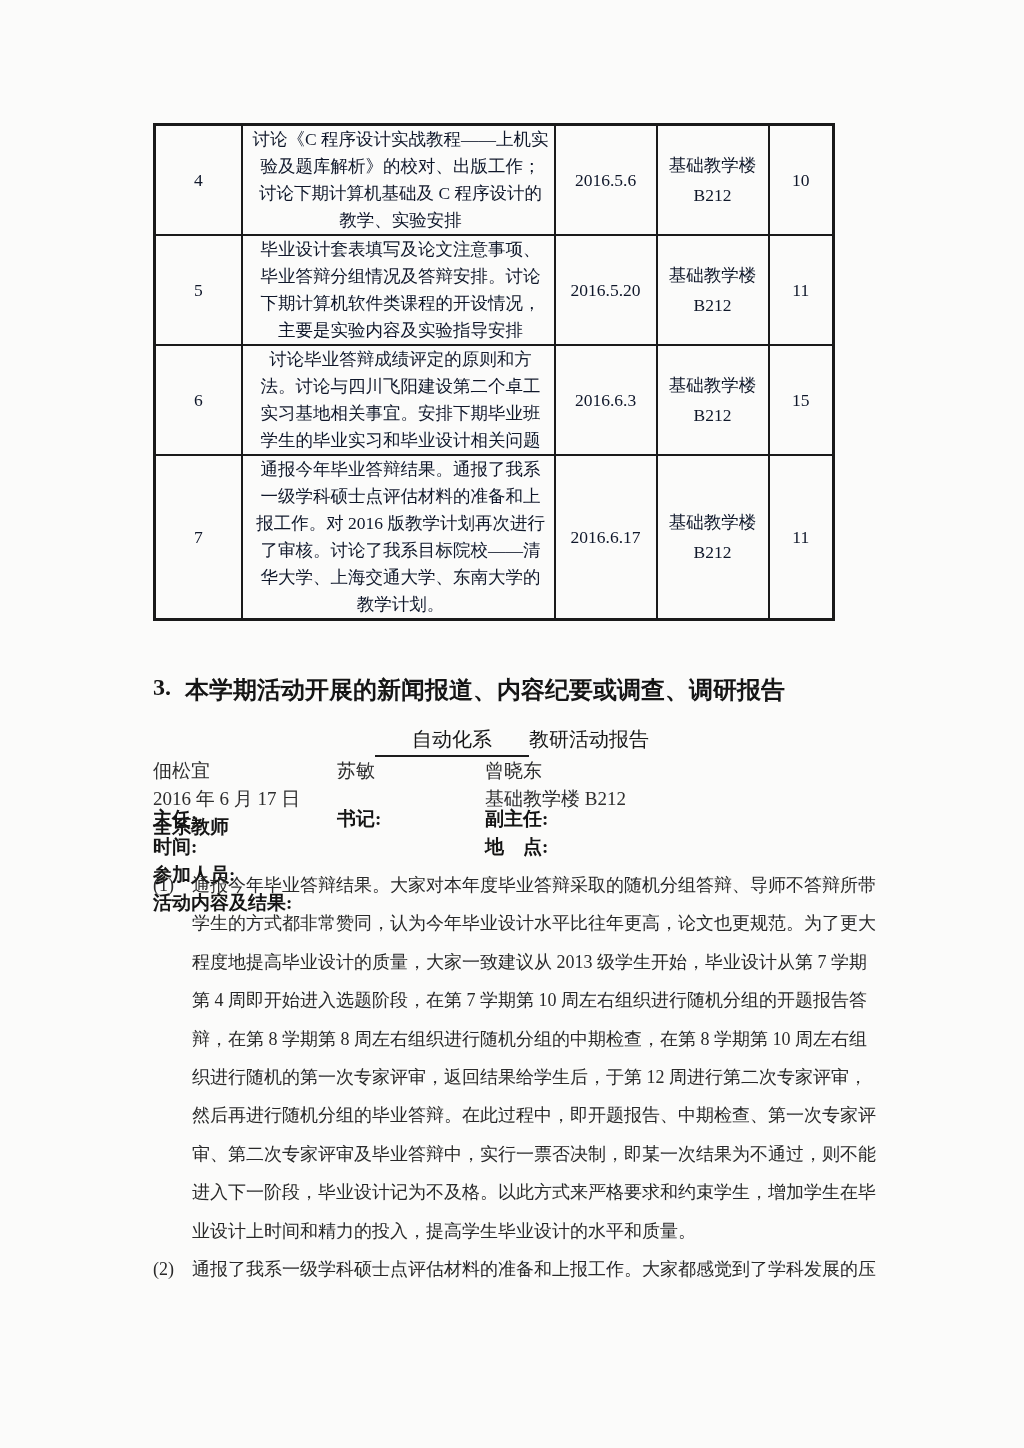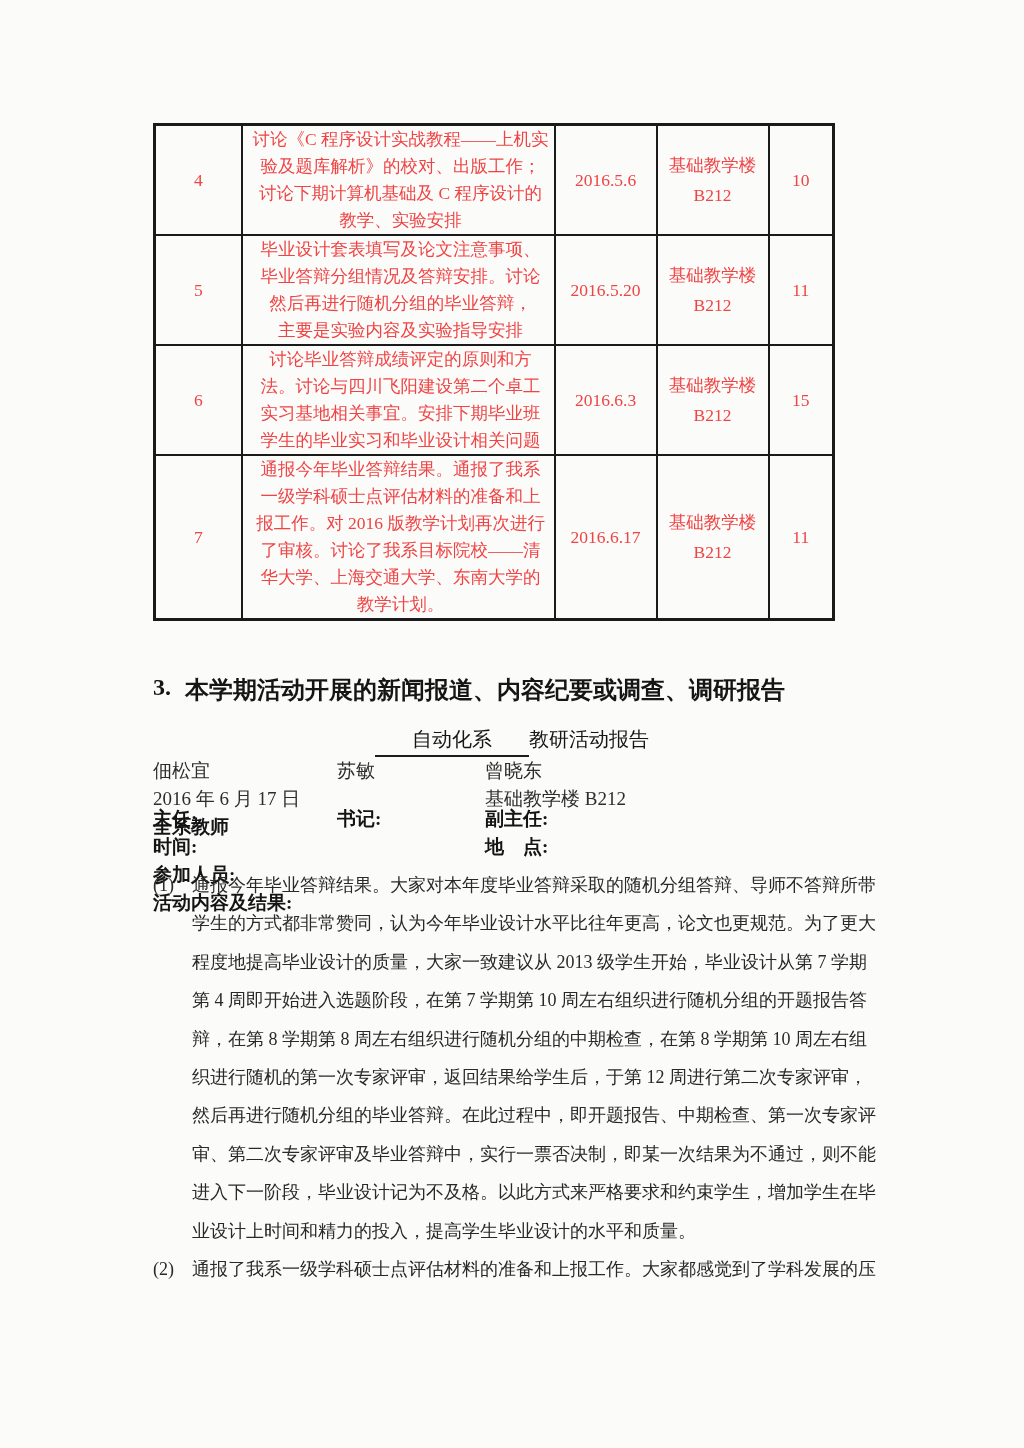--- a/index.html
+++ b/index.html
@@ -23,21 +23,21 @@
     width: 679px;
     border-collapse: collapse;
     table-layout: fixed;
     border: 3px solid #1a1a1a;
   }
   table.activity-table td {
     border: 2px solid #1a1a1a;
     vertical-align: middle;
     text-align: center;
     font-size: 17.5px;
-    color: #ef4444;
+    color: #0f172a;
   }
   col.c-no   { width: 87px; }
   col.c-desc { width: 313px; }
   col.c-date { width: 102px; }
   col.c-loc  { width: 112px; }
   col.c-cnt  { width: 65px; }
   tr.r4 { height: 109px; }
   tr.r5 { height: 110px; }
   tr.r6 { height: 110px; }
   tr.r7 { height: 163px; }
@@ -137,21 +137,21 @@
 教学、实验安排</td>
         <td class="cell-date">2016.5.6</td>
         <td class="cell-location">基础教学楼
 B212</td>
         <td class="cell-count">10</td>
       </tr>
       <tr class="r5">
         <td class="cell-no">5</td>
         <td class="cell-content">毕业设计套表填写及论文注意事项、
 毕业答辩分组情况及答辩安排。讨论
-然后再进行随机分组的毕业答辩，
+下期计算机软件类课程的开设情况，
 主要是实验内容及实验指导安排</td>
         <td class="cell-date">2016.5.20</td>
         <td class="cell-location">基础教学楼
 B212</td>
         <td class="cell-count">11</td>
       </tr>
       <tr class="r6">
         <td class="cell-no">6</td>
         <td class="cell-content">讨论毕业答辩成绩评定的原则和方
 法。讨论与四川飞阳建设第二个卓工

